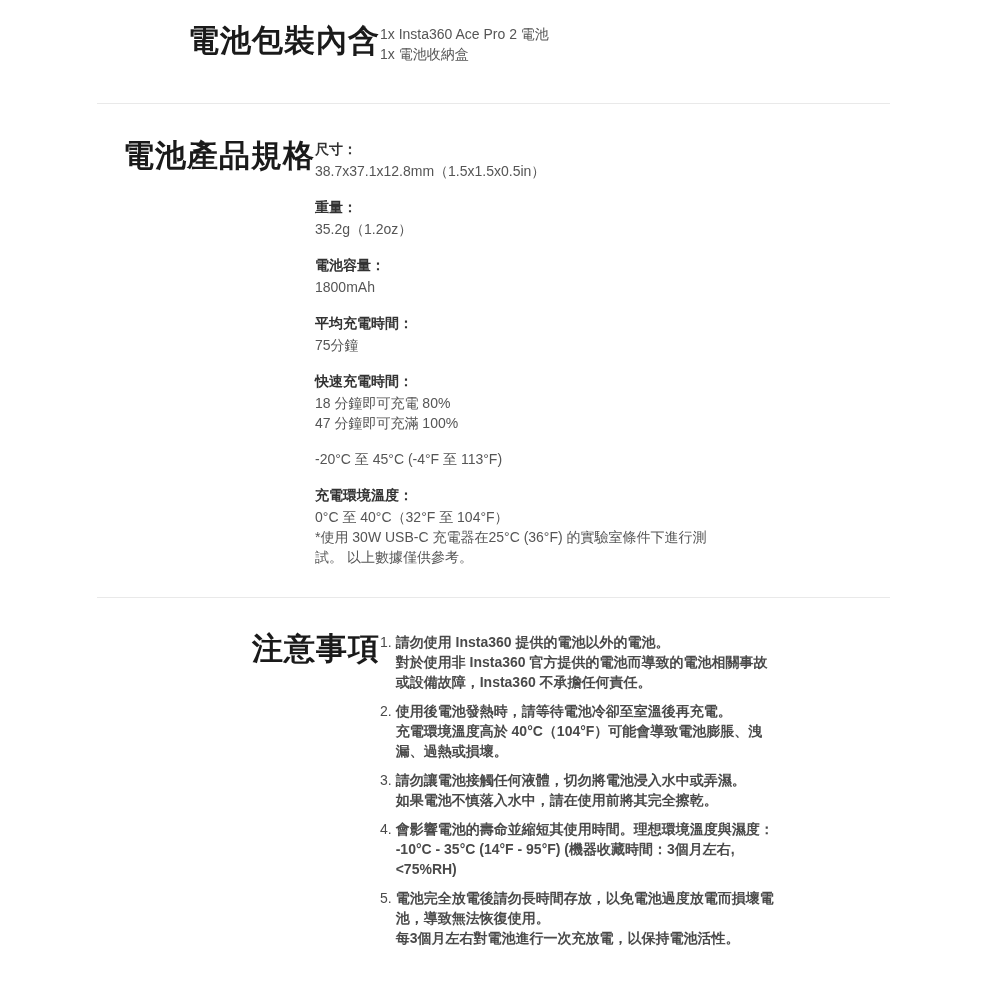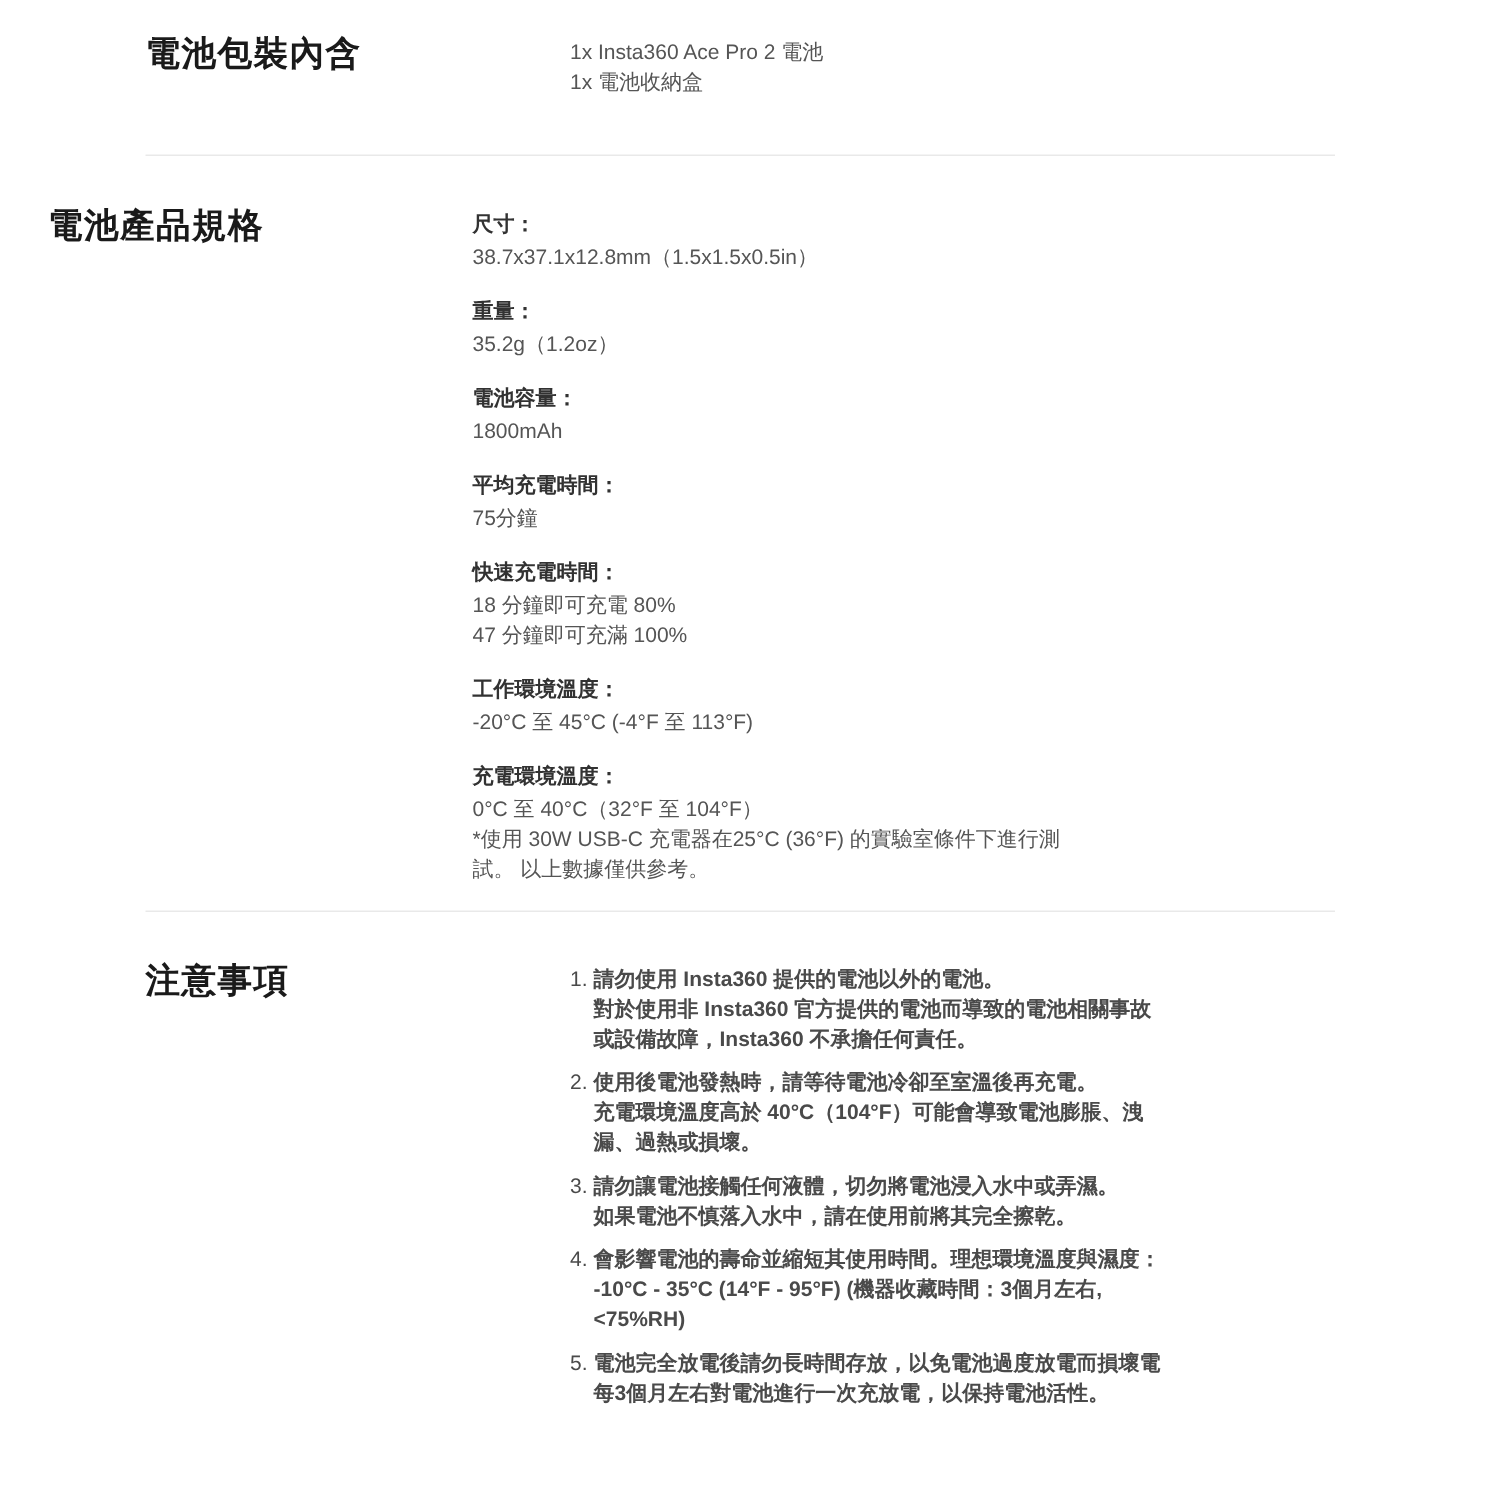--- a/index.html
+++ b/index.html
@@ -18,25 +18,26 @@
     display: flex;
     align-items: flex-start;
     padding-left: 97px;
     padding-right: 110px;
     box-sizing: border-box;
   }
   .sec-heading {
     width: 283px;
     flex: 0 0 283px;
     margin: 0;
-    font-size: 23px;
+    font-size: 31px;
     font-weight: 700;
     color: #1a1a1a;
     letter-spacing: 1px;
     line-height: 1.2;
+    text-align: right;
   }
   .sec-content {
     flex: 1 1 auto;
     min-width: 0;
     padding-top: 2px;
   }
   #section-0 { padding-top: 22px; padding-bottom: 23px; }
   #section-1 { padding-top: 33px; padding-bottom: 18px; padding-left: 32px; }
   #section-2 { padding-top: 32px; padding-bottom: 30px; }
   .divider {
@@ -46,21 +47,21 @@
   }
   
   .pkg-item {
     font-size: 14px;
     line-height: 20px;
     color: #555555;
   }
   .pkg-item:last-child { margin-bottom: 16px; }
   
   .spec-block { margin-bottom: 16px; }
-  .spec-block:last-child { margin-bottom: 0; }
+  .spec-block:last-child { margin-bottom: 12px; }
   .spec-label {
     font-size: 14px;
     font-weight: 700;
     color: #323232;
     line-height: 20px;
     margin-bottom: 2px;
   }
   .spec-line {
     font-size: 14px;
     color: #555555;
@@ -118,21 +119,20 @@
         <div class="spec-block">
           <div class="spec-label">平均充電時間：</div>
           <div class="spec-line">75分鐘</div>
         </div>
         <div class="spec-block">
           <div class="spec-label">快速充電時間：</div>
           <div class="spec-line">18 分鐘即可充電 80%</div>
           <div class="spec-line">47 分鐘即可充滿 100%</div>
         </div>
         <div class="spec-block">
-          <div class="spec-label">工作環境溫度：</div>
           <div class="spec-line">-20°C 至 45°C (-4°F 至 113°F)</div>
         </div>
         <div class="spec-block">
           <div class="spec-label">充電環境溫度：</div>
           <div class="spec-line">0°C 至 40°C（32°F 至 104°F）</div>
           <div class="spec-line">*使用 30W USB-C 充電器在25°C (36°F) 的實驗室條件下進行測</div>
           <div class="spec-line">試。 以上數據僅供參考。</div>
         </div>
       </div>
   </section>
@@ -170,19 +170,20 @@
           <div class="note-lines">
             <div class="note-line">會影響電池的壽命並縮短其使用時間。理想環境溫度與濕度：</div>
             <div class="note-line">-10°C - 35°C (14°F - 95°F) (機器收藏時間：3個月左右,</div>
             <div class="note-line">&lt;75%RH)</div>
           </div>
         </div>
         <div class="note">
           <span class="note-num">5.</span>
           <div class="note-lines">
             <div class="note-line">電池完全放電後請勿長時間存放，以免電池過度放電而損壞電</div>
+            <div class="note-line">池，導致無法恢復使用。</div>
             <div class="note-line">每3個月左右對電池進行一次充放電，以保持電池活性。</div>
           </div>
         </div>
       </div>
   </section>
 
 </main>
 
 </body></html>

